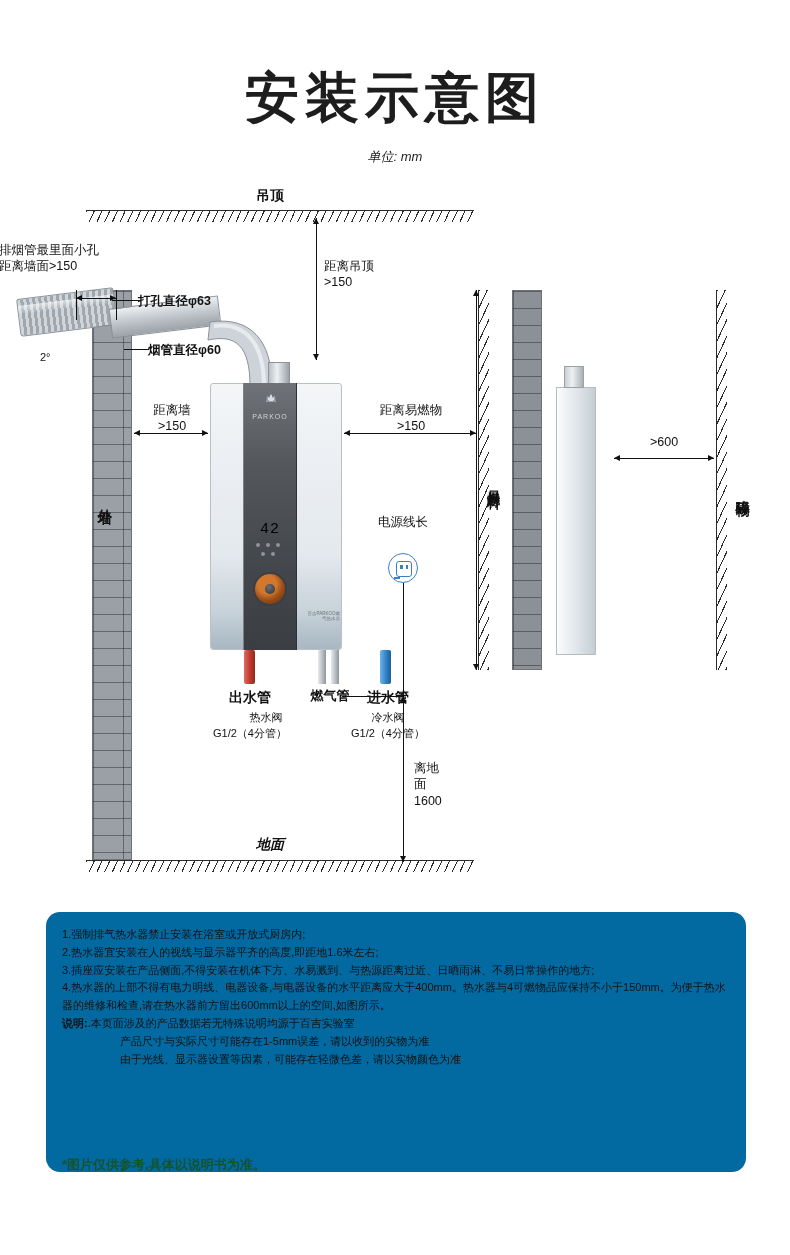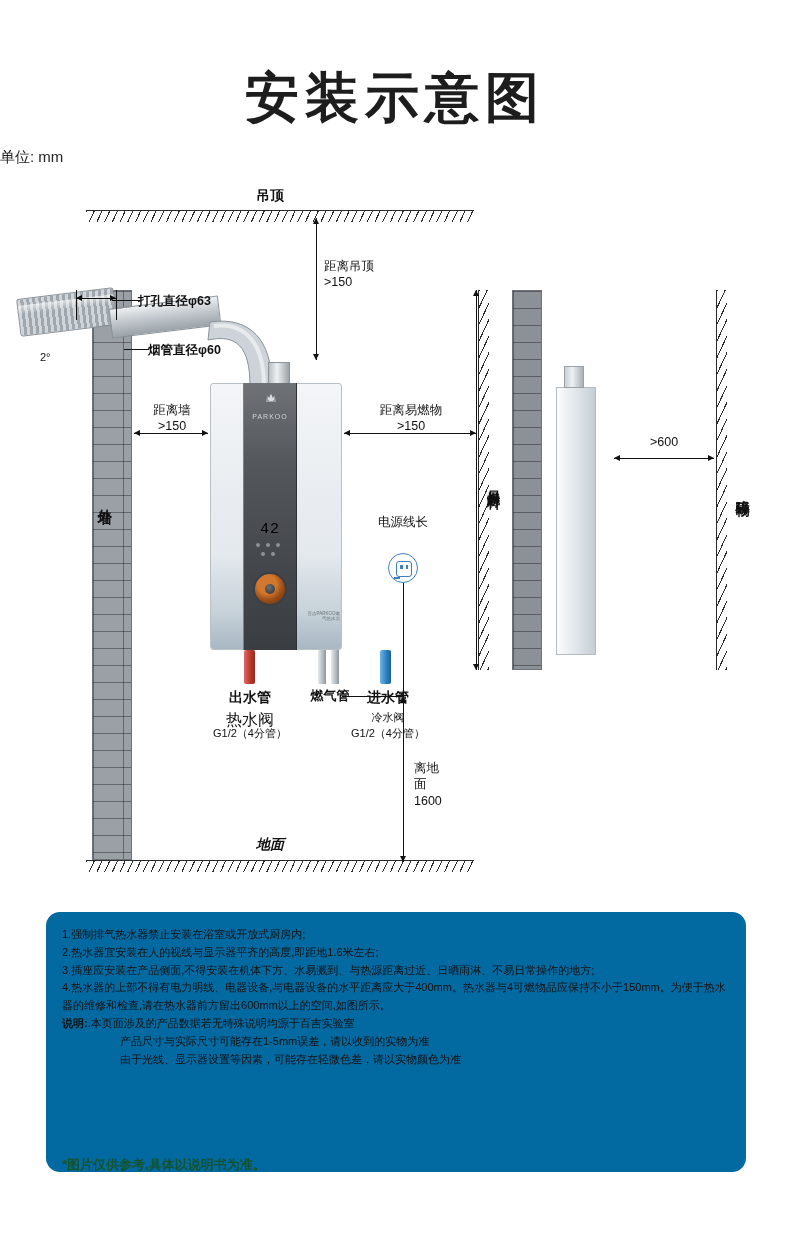--- a/index.html
+++ b/index.html
@@ -17,21 +17,21 @@
   
   .title {
     position: absolute; left: 0; top: 62px; width: 790px;
     text-align: center;
     font-size: 54px; font-weight: bold; letter-spacing: 6px;
     color: #1d1d1d;
     font-family: "Liberation Sans", sans-serif;
   }
   .unit {
     position: absolute; left: 0; top: 148px; width: 790px;
-    font-size: 15px; color: #222;
+    text-align: center; font-size: 13px; color: #222; font-style: italic;
   }
 
   
   .diagram { position: absolute; left: 0; top: 180px; width: 790px; height: 700px; }
 
   .lbl { position: absolute; font-size: 12.5px; color: #111; line-height: 1.3; white-space: pre; }
   .lbl.b { font-weight: bold; }
   .lbl.c { text-align: center; }
 
   
@@ -255,20 +255,22 @@
     <div class="pipe-corr"></div>
     <div class="pipe-mid"></div>
     <div class="pipe-elbow">
       <svg width="78" height="86" viewBox="0 0 78 86">
         <path d="M4 22 C44 16, 66 40, 66 86 L44 86 C44 46, 30 34, 2 40 Z" fill="#cdd3d8" stroke="#8b9298" stroke-width="1"></path>
         <path d="M8 26 C40 22, 58 44, 58 86" fill="none" stroke="#ffffff" stroke-width="4" opacity=".55"></path>
       </svg>
     </div>
     <div class="flue-top"></div>
 
+    <div class="lbl" style="left:-1px; top:62px; width:150px;">排烟管最里面小孔
+距离墙面&gt;150</div>
     <div class="lbl b" style="left:138px; top:113px;">打孔直径φ63</div>
     <div class="lbl b" style="left:148px; top:162px;">烟管直径φ60</div>
     <div class="lead" style="left:112px; top:120px; width:28px; height:1px;"></div>
     <div class="lead" style="left:124px; top:169px; width:24px; height:1px;"></div>
     <div class="lbl" style="left:40px; top:170px; font-size:11px;">2°</div>
     <div class="dim-h" style="left:76px; top:118px; width:40px;"></div>
     <div class="tick" style="left:76px; top:110px; height:30px;"></div>
     <div class="tick" style="left:116px; top:110px; height:30px;"></div>
 
     <div class="dim-v" style="left:316px; top:38px; height:142px;"></div>
@@ -315,21 +317,21 @@
     </div>
     <div class="lead" style="left:403px; top:403px; width:1px; height:114px;"></div>
     <div class="lead" style="left:342px; top:516px; width:62px; height:1px;"></div>
 
     <div class="pipe-red"></div>
     <div class="pipe-gas1"></div>
     <div class="pipe-gas2"></div>
     <div class="pipe-blue"></div>
 
     <div class="lbl b c" style="left:210px; top:508px; width:80px; font-size:14px;">出水管</div>
-    <div class="lbl c" style="left:210px; top:530px; width:80px; font-size:16px;">热水阀</div>
+    <div class="lbl c" style="left:226px; top:530px; width:80px; font-size:11px;">热水阀</div>
     <div class="lbl c" style="left:200px; top:546px; width:100px; font-size:11px;">G1/2（4分管）</div>
 
     <div class="lbl b c" style="left:290px; top:508px; width:80px; font-size:13px;">燃气管</div>
 
     <div class="lbl b c" style="left:348px; top:508px; width:80px; font-size:14px;">进水管</div>
     <div class="lbl c" style="left:348px; top:530px; width:80px; font-size:11px;">冷水阀</div>
     <div class="lbl c" style="left:338px; top:546px; width:100px; font-size:11px;">G1/2（4分管）</div>
 
     <div class="dim-v" style="left:403px; top:516px; height:166px;"></div>
     <div class="lbl" style="left:414px; top:580px;">离地

